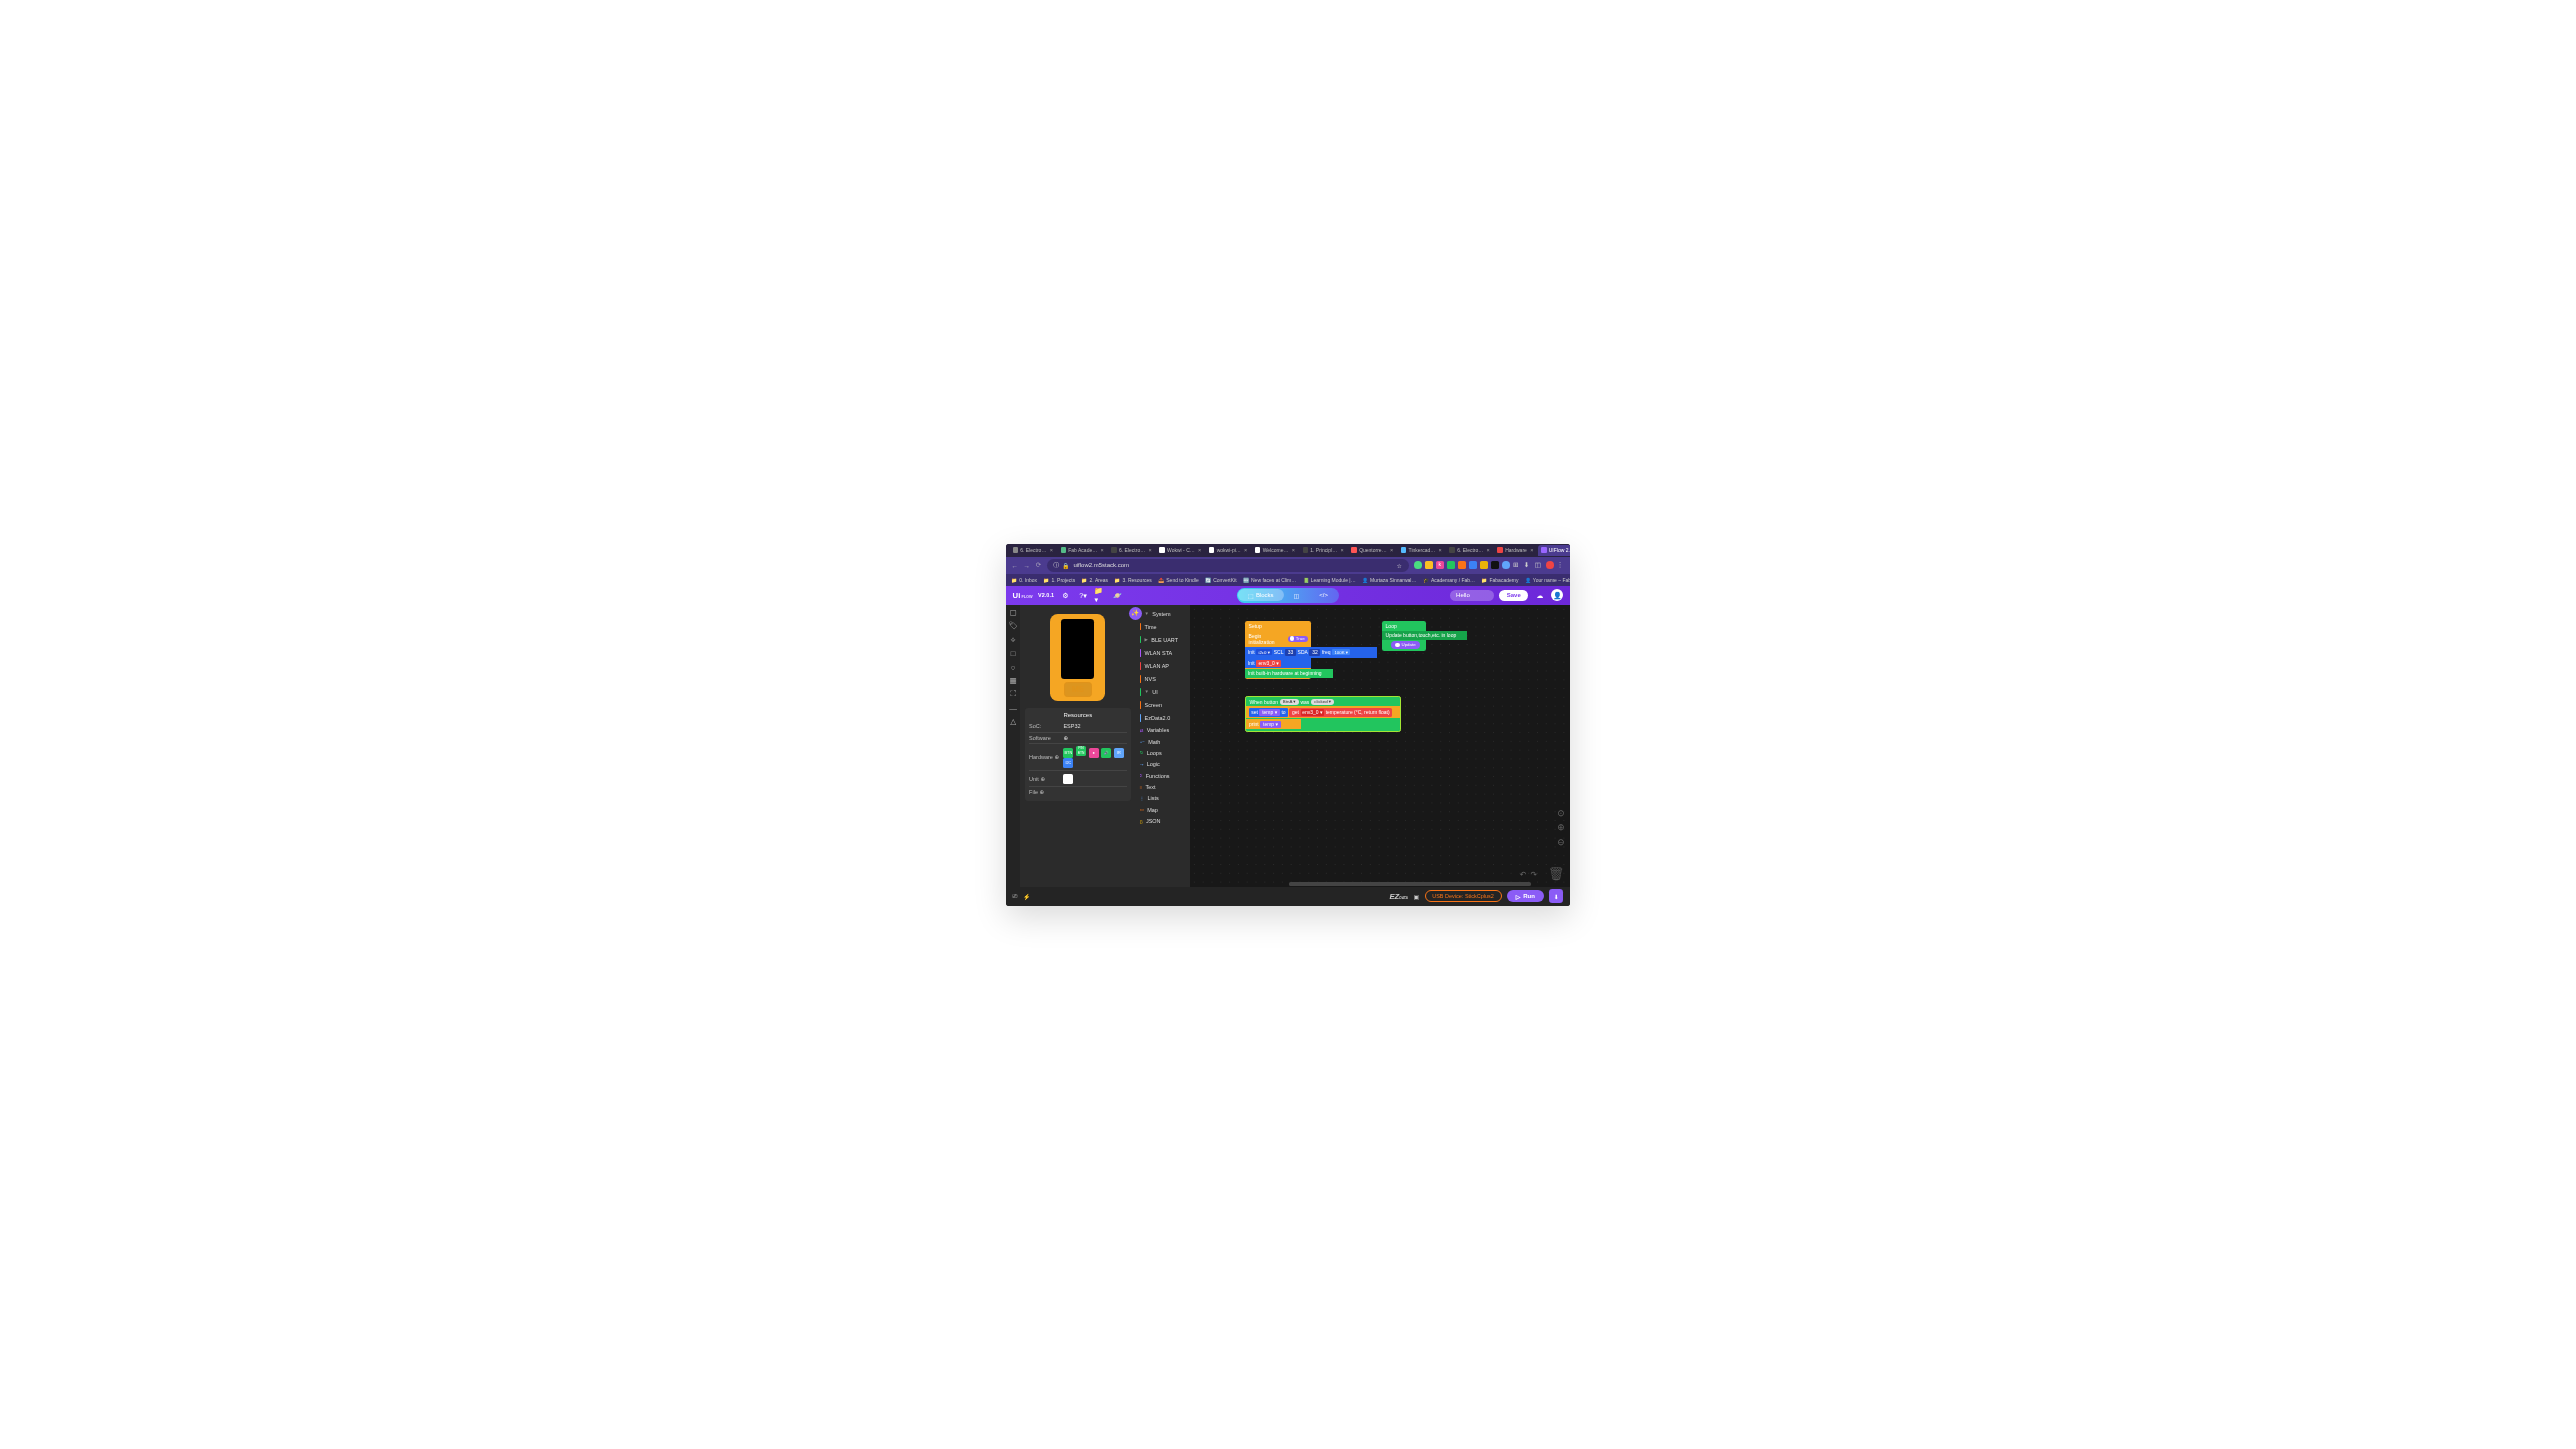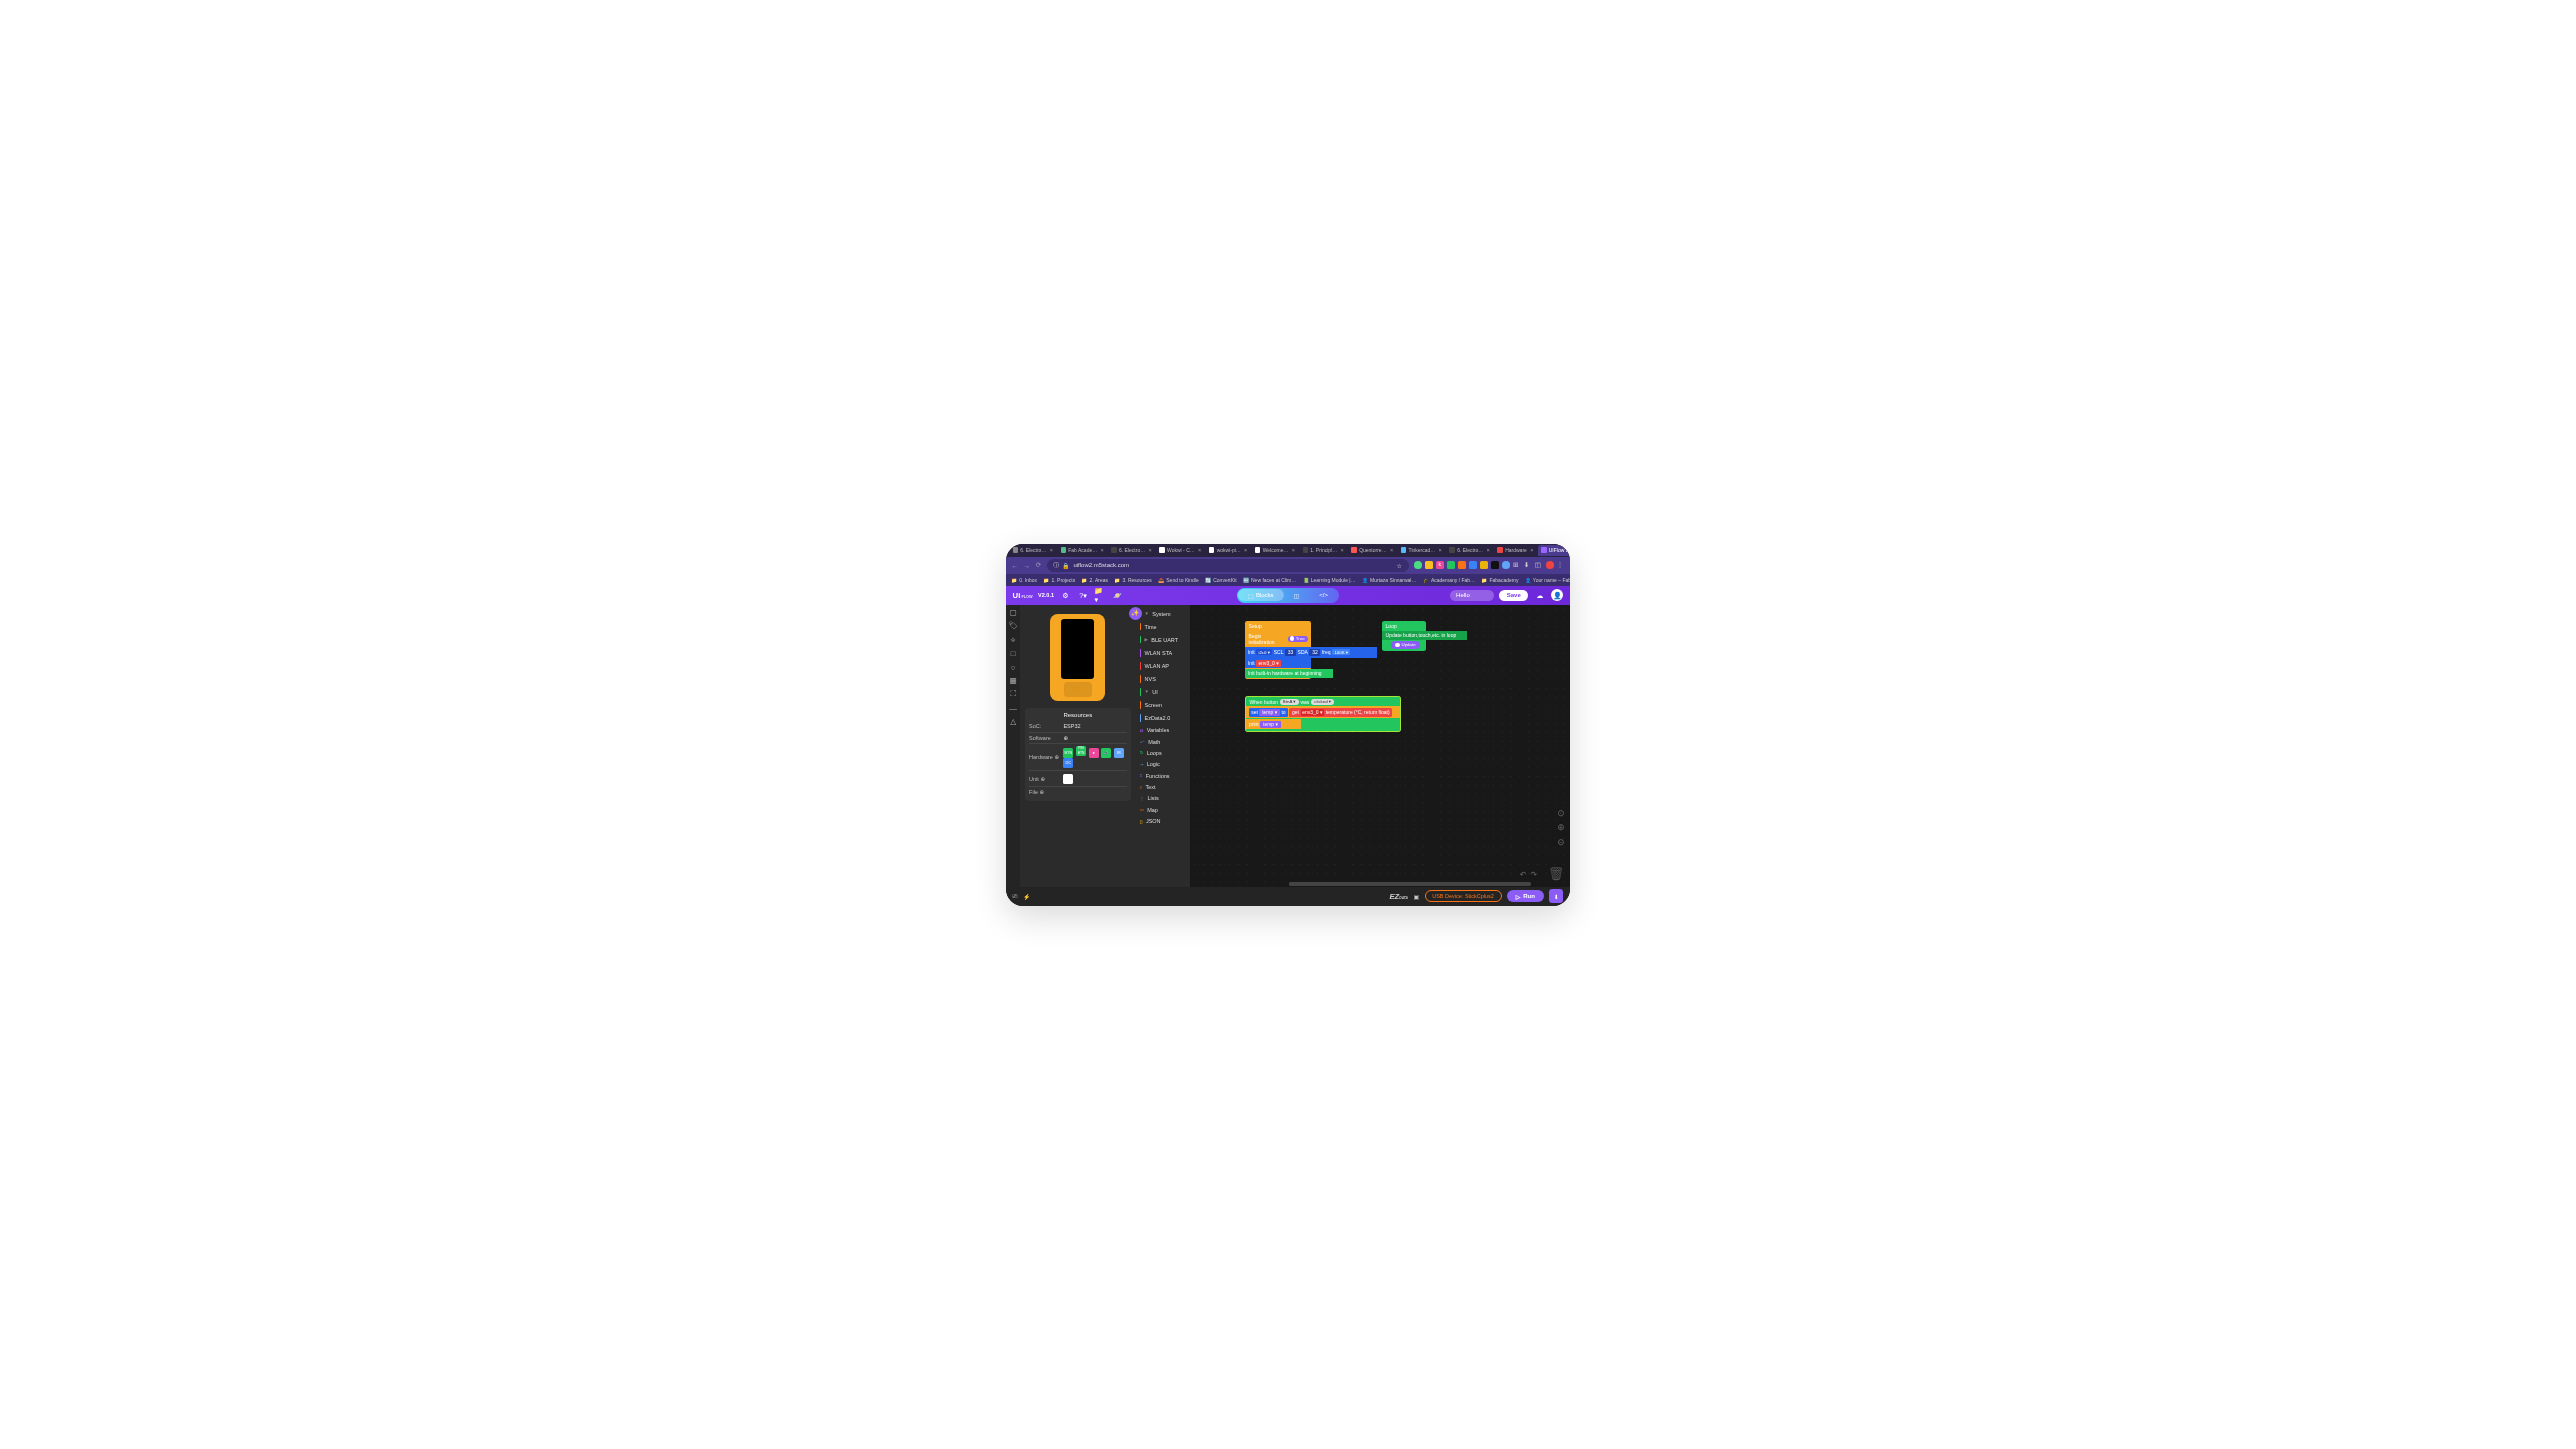--- a/index.html
+++ b/index.html
@@ -1,17 +1,17 @@
 <!DOCTYPE html>
 <html style="font-size:8.8px"><head>
 <meta charset="utf-8">
 <style>
 *{box-sizing:border-box;margin:0;padding:0;font-family:-apple-system,BlinkMacSystemFont,"Segoe UI",Arial,sans-serif}
 body{background:#fff;display:flex;align-items:center;justify-content:center;min-height:100vh;padding:22px}
-.window{width:564px;height:362px;background:#1a1a1a;border-radius:17px;overflow:hidden;box-shadow:0 11px 33px rgba(0,0,0,0.15);display:flex;flex-direction:column;position:relative}
+.window{width:564px;height:362px;background:#1a1a1a;border-radius:3px;overflow:hidden;box-shadow:0 11px 33px rgba(0,0,0,0.15);display:flex;flex-direction:column;position:relative}
 .tabbar{background:#2a2340;height:13px;display:flex;align-items:center;padding:0 3.3px;gap:1.1px;overflow:hidden}
 .tab{display:flex;align-items:center;gap:2.2px;padding:0 3.3px;height:11px;font-size:5px;color:#bbb;border-radius:3.3px 3.3px 0 0;flex-shrink:0;cursor:pointer}
 .tab.active{background:#4b3b8f;color:#fff}
 .tab .fav{width:5.5px;height:5.5px;background:#666;border-radius:1.1px;display:inline-block}
 .tab .x{font-size:5.5px;color:#999;margin-left:1.1px}
 .urlbar{background:#4b3b8f;height:17.6px;display:flex;align-items:center;padding:0 5.5px;gap:5.5px;color:#ccc;font-size:6.6px}
 .urlbar .navbtn{cursor:pointer;opacity:0.7}
 .url{background:#3a2d6f;border-radius:7.7px;padding:2.2px 6.6px;flex:1;display:flex;align-items:center;gap:3.3px;font-size:6px;color:#ddd}
 .exticons{display:flex;gap:3.3px;align-items:center}
 .exticons span{width:7.7px;height:7.7px;border-radius:1.6px;display:inline-block}

